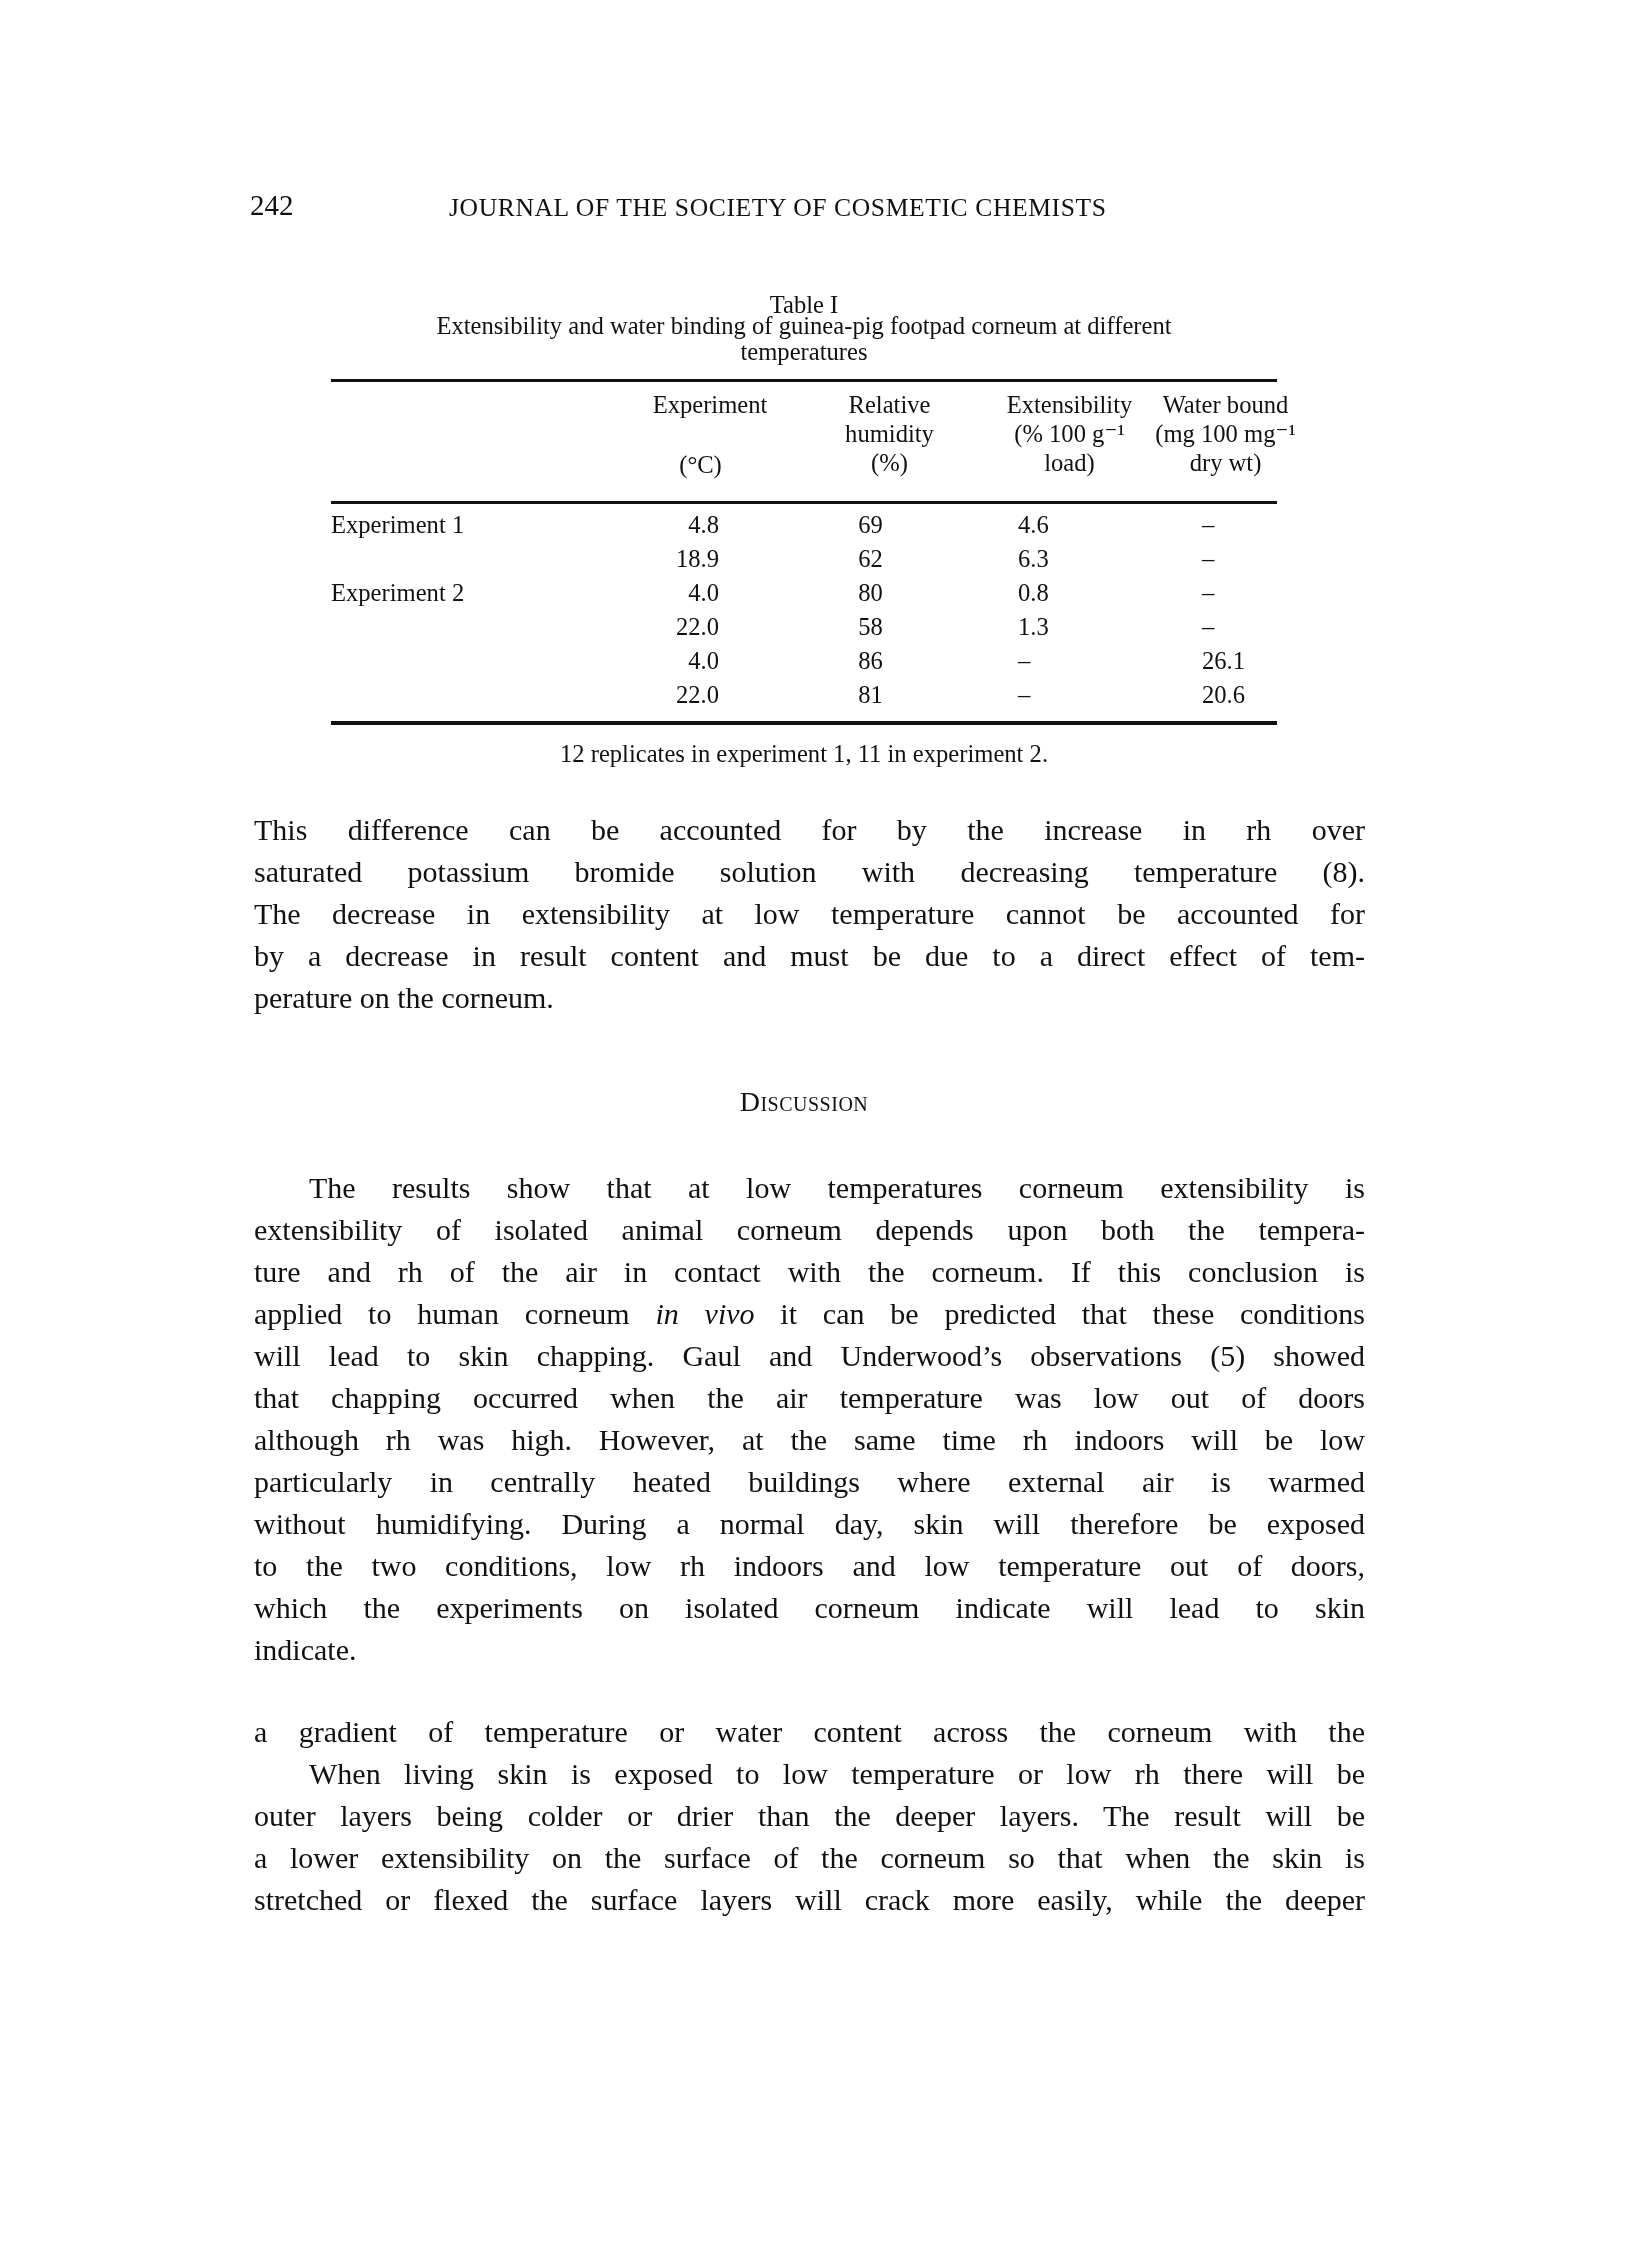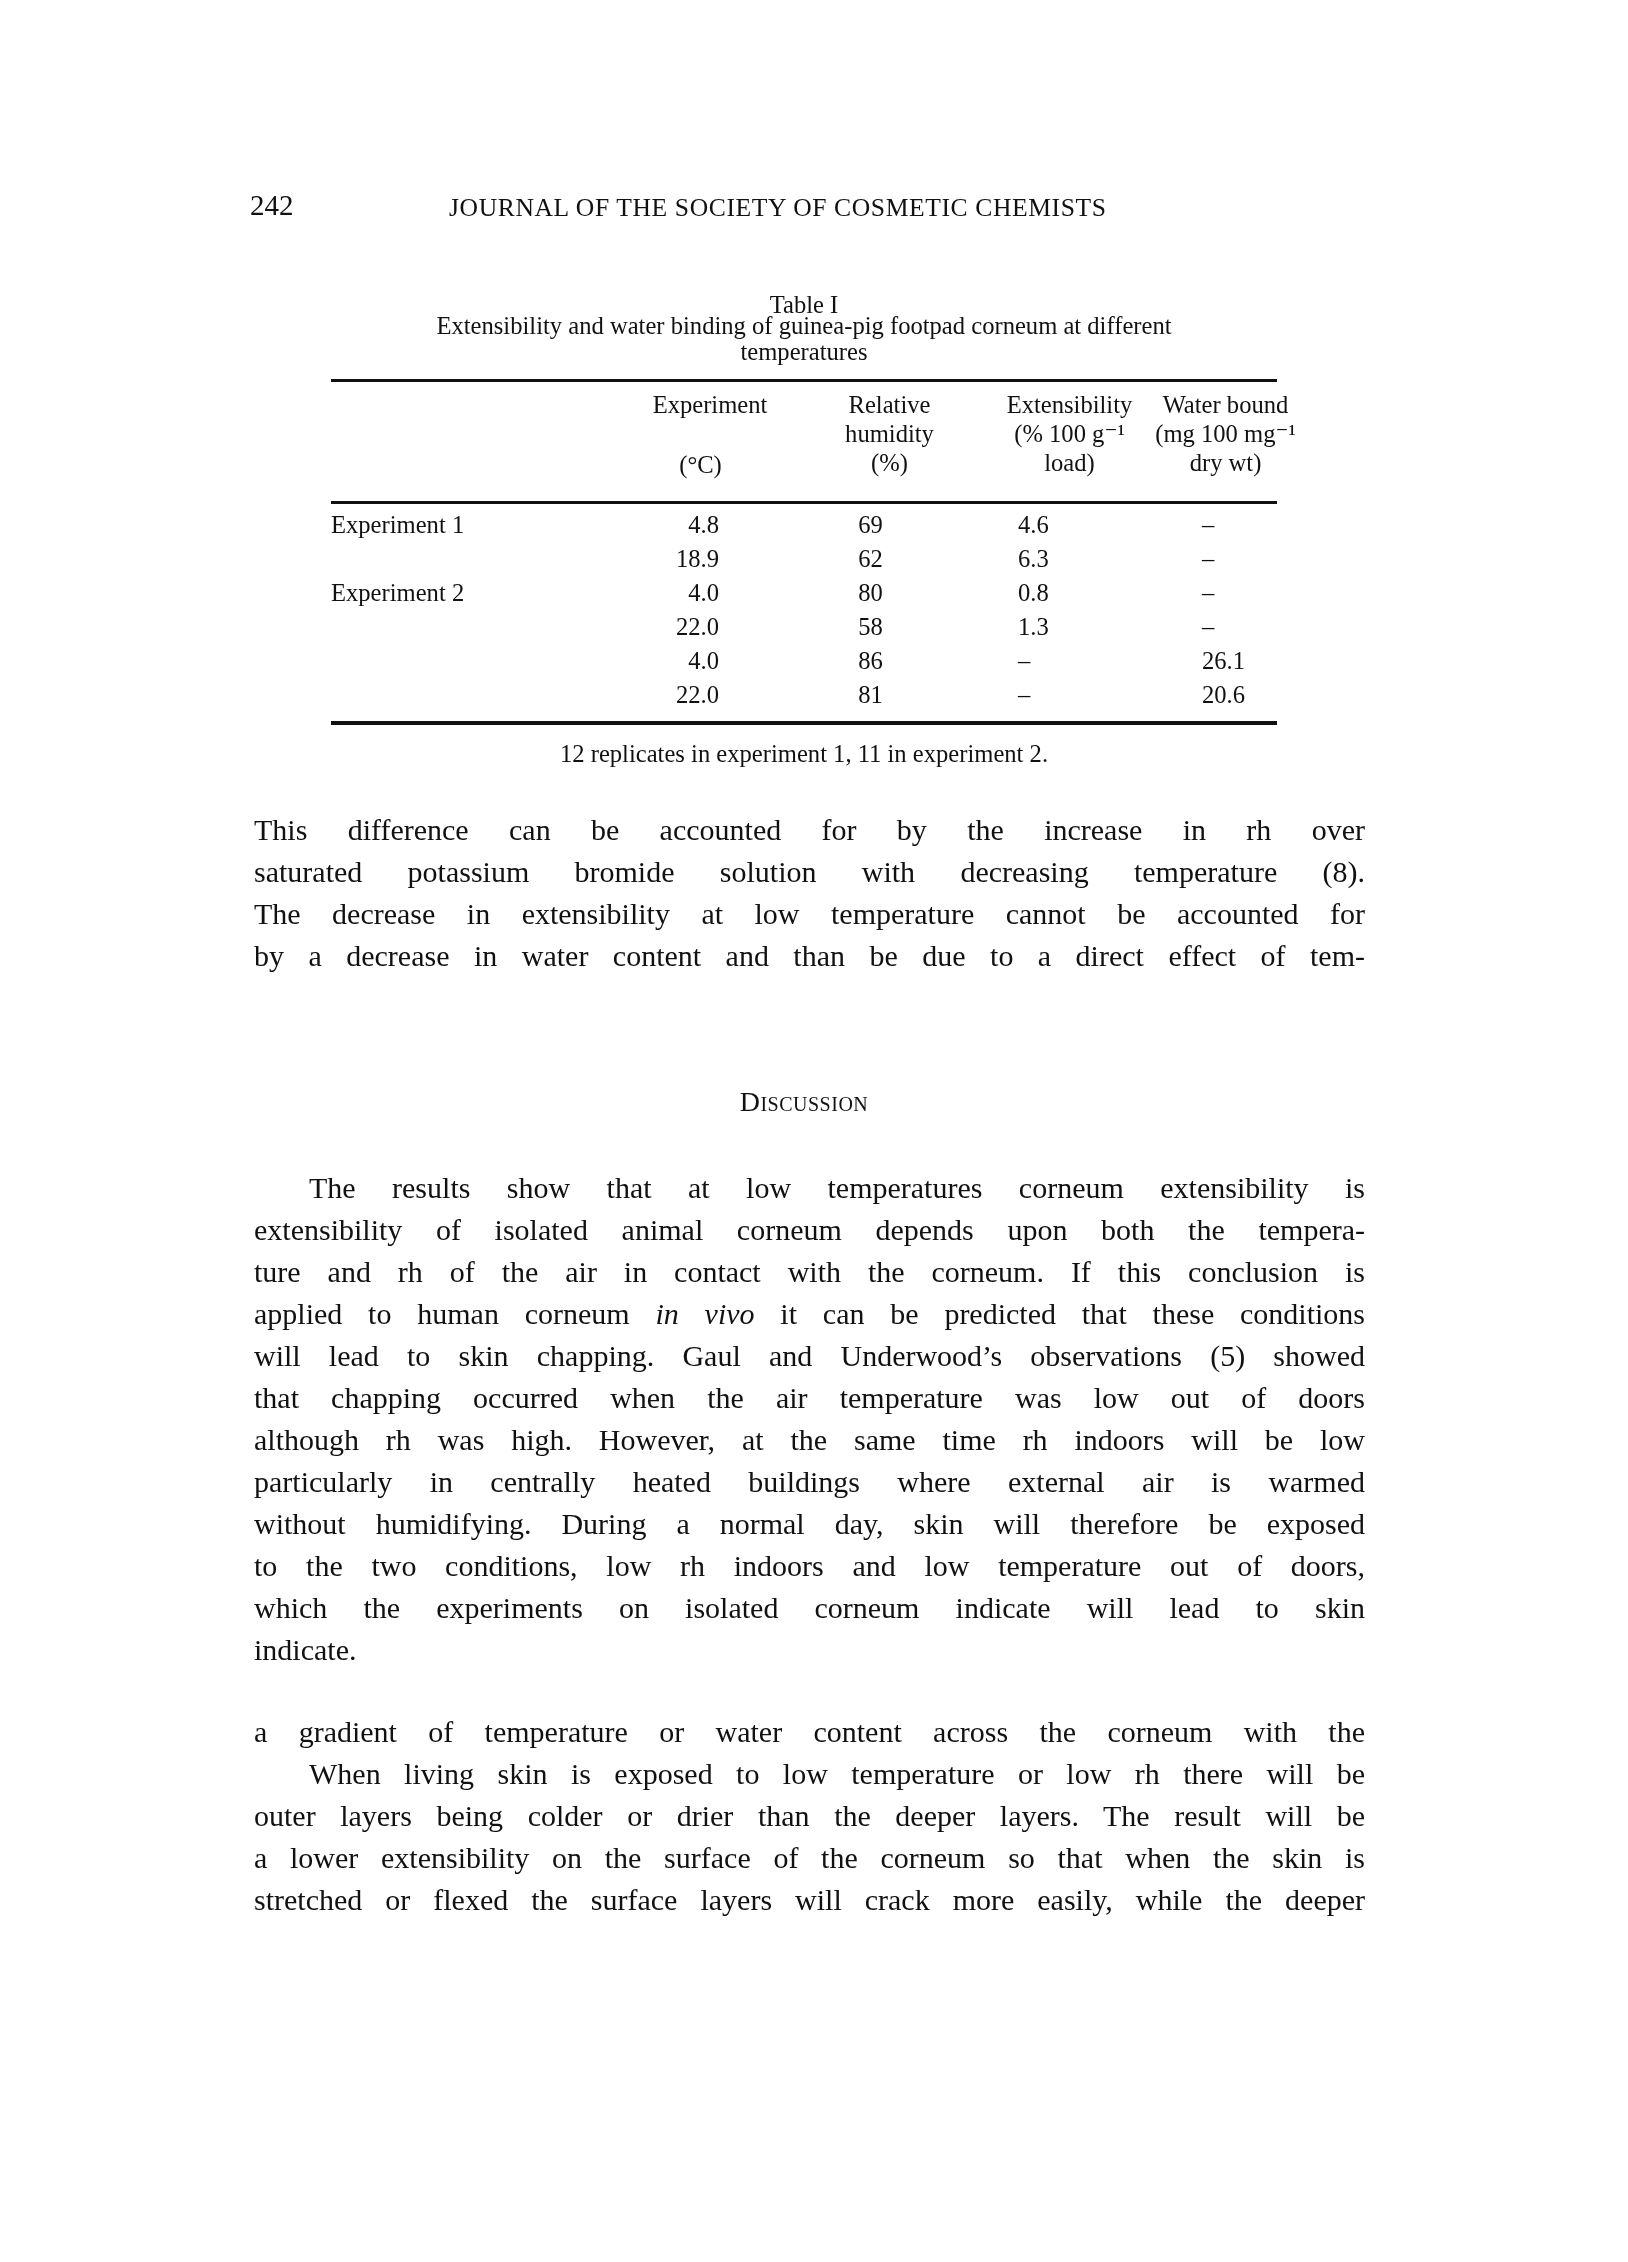--- a/index.html
+++ b/index.html
@@ -127,21 +127,22 @@
   <span class="c c-water">20.6</span>
 </div>
 
 <div id="rule-bottom" class="rule"></div>
 <div id="table-footnote" class="abs center-block">12 replicates in experiment 1, 11 in experiment 2.</div>
 
 <div id="para-1" class="para">
   <span class="ln">This difference can be accounted for by the increase in rh over</span>
   <span class="ln">saturated potassium bromide solution with decreasing temperature (8).</span>
   <span class="ln">The decrease in extensibility at low temperature cannot be accounted for</span>
-  <span class="ln">by a decrease in water content and than be due to a direct effect of tem-</span>
+  <span class="ln">by a decrease in result content and must be due to a direct effect of tem-</span>
+  <span class="ln last">perature on the corneum.</span>
 </div>
 
 <div id="discussion-heading" class="abs">Discussion</div>
 
 <div id="para-2" class="para">
   <span class="ln indent">The results show that at low temperatures corneum extensibility is</span>
   <span class="ln">extensibility of isolated animal corneum depends upon both the tempera-</span>
   <span class="ln">ture and rh of the air in contact with the corneum. If this conclusion is</span>
   <span class="ln"><span>applied to human corneum </span><i>in vivo</i><span> it can be predicted that these conditions</span></span>
   <span class="ln">will lead to skin chapping. Gaul and Underwood’s observations (5) showed</span>

